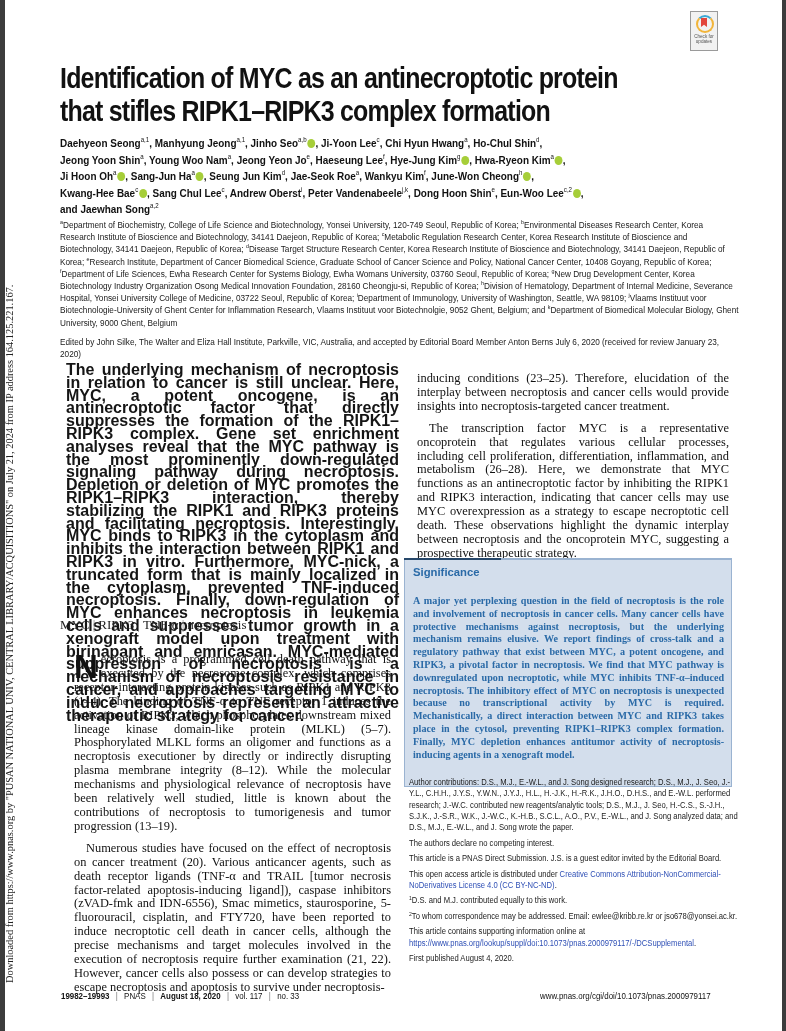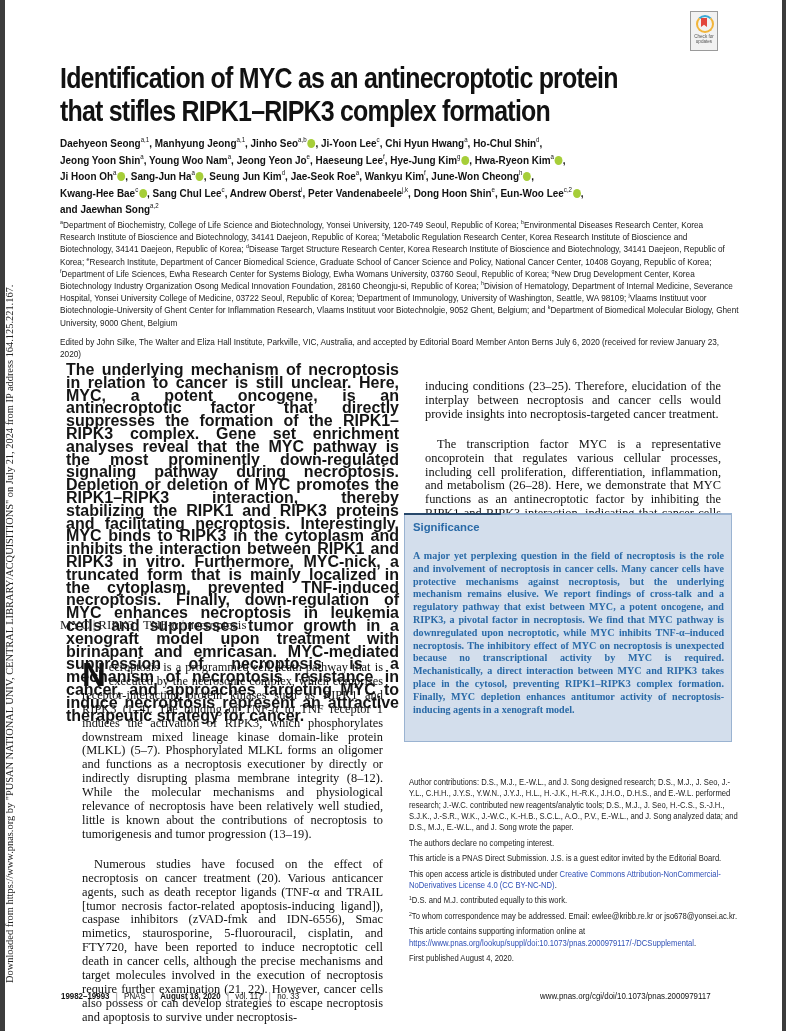--- a/index.html
+++ b/index.html
@@ -18,26 +18,26 @@
     font-size:11.3px; line-height:16.6px; color:#111; transform:scaleX(0.88); transform-origin:0 0; }
   .authors sup { font-size:7px; font-weight:normal; vertical-align:5px; line-height:0; }
   .orcid { display:inline-block; width:9px; height:9px; border-radius:50%; background:#a6ce39; vertical-align:-1px; margin-left:1px; }
   .affil { position:absolute; left:55px; top:219px; width:760px; font-family:"Liberation Sans", sans-serif; font-size:9.2px; line-height:12.2px; color:#1a1a1a; transform:scaleX(0.895); transform-origin:0 0; }
   .affil sup { font-size:6px; vertical-align:4px; line-height:0; }
   .edited { position:absolute; left:55px; top:336px; width:760px; font-family:"Liberation Sans", sans-serif; font-size:9.2px; line-height:12.2px; color:#1a1a1a; transform:scaleX(0.895); transform-origin:0 0; }
   .abstract { position:absolute; left:61px; top:364px; width:333px; font-family:"Liberation Sans", sans-serif; font-weight:bold; font-size:16px; line-height:12.8px; color:#151515; text-align:justify; }
   .keywords { position:absolute; left:55px; top:617px; width:333px; font-family:Liberation Serif, serif; font-size:13px; color:#222; }
   .keywords .sep { color:#888; margin:0 3px; }
   .body-left { position:absolute; left:61px; top:645px; width:333px; font-family:"Liberation Serif", serif; font-size:12.4px; line-height:13.9px; color:#111; text-align:justify; }
-  .body-left p, .body-right p { margin:16px; text-indent:12px; }
+  .body-left p, .body-right p { margin:8px; text-indent:12px; }
   .body-left p.first { text-indent:0; }
   .dropcap { float:left; font-family:"Liberation Sans", sans-serif; font-weight:bold; font-size:33px; line-height:26px; margin:1px 3px 0 0; color:#111; }
   .body-right { position:absolute; left:404px; top:364px; width:328px; font-family:"Liberation Serif", serif; font-size:12.4px; line-height:13.9px; color:#111; text-align:justify; }
   .body-right p.first { text-indent:0; }
-  .sig { position:absolute; left:399px; top:513px; width:326px; height:226px; background:#d3deec; border:1px solid #9ab3d1; border-top:2px solid #9ab3d1; }
+  .sig { position:absolute; left:399px; top:558px; width:326px; height:226px; background:#d3deec; border:1px solid #9ab3d1; border-top:2px solid #9ab3d1; }
   .sig .topbar { position:absolute; left:-1px; top:-2px; width:97px; height:2px; background:#27486b; }
   .sig .head { position:absolute; left:8px; top:6px; font-family:"Liberation Sans", sans-serif; font-weight:bold; font-size:11.3px; color:#2a6aa7; }
   .sig .text { position:absolute; left:8px; top:35px; width:311px; font-family:Liberation Serif, serif; font-weight:bold; font-size:10.1px; line-height:12.8px; color:#2a6aa7; text-align:justify; }
   .notes { position:absolute; left:404px; top:777px; width:360px; font-family:"Liberation Sans", sans-serif; font-size:8.3px; line-height:11.3px; color:#1a1a1a; transform:scaleX(0.92); transform-origin:0 0; }
   .notes p { margin:0 0 4.2px 0; }
   .notes .link { color:#2e4fb5; }
   .notes sup { font-size:5.5px; vertical-align:3px; line-height:0; }
   .footer-left { position:absolute; left:56px; top:991px; font-family:"Liberation Sans", sans-serif; font-size:8.8px; color:#111; transform:scaleX(0.9); transform-origin:0 0; white-space:nowrap; }
   .footer-left b { font-weight:bold; }
   .footer-left .pipe { color:#777; margin:0 7px; }

